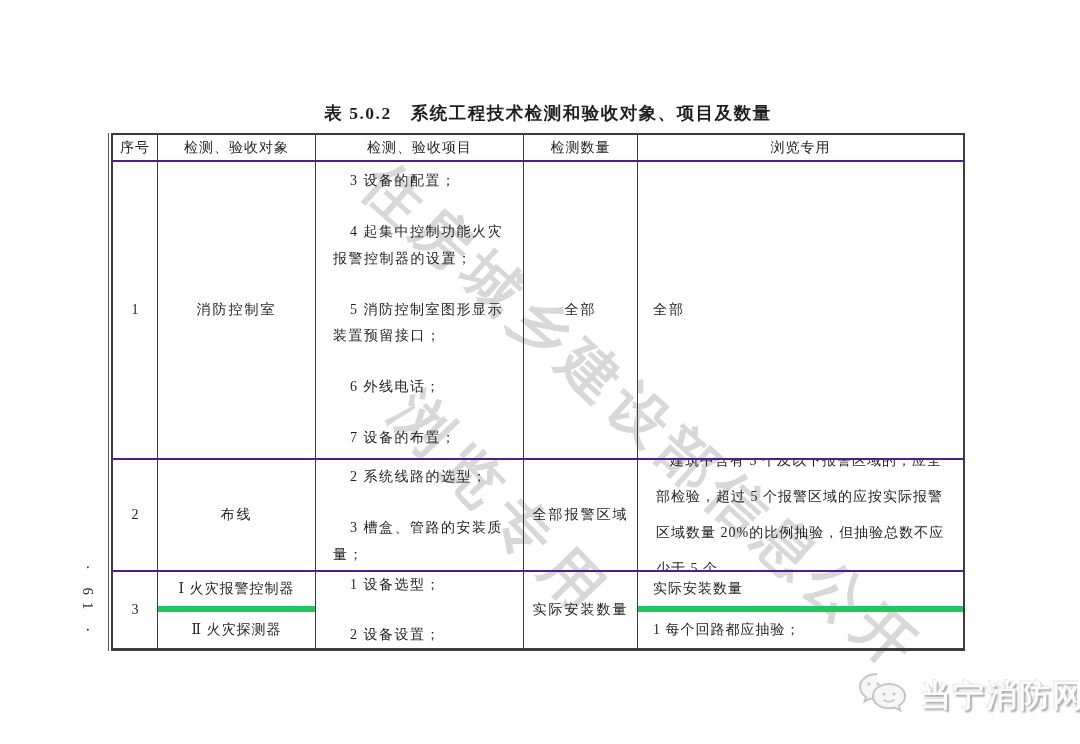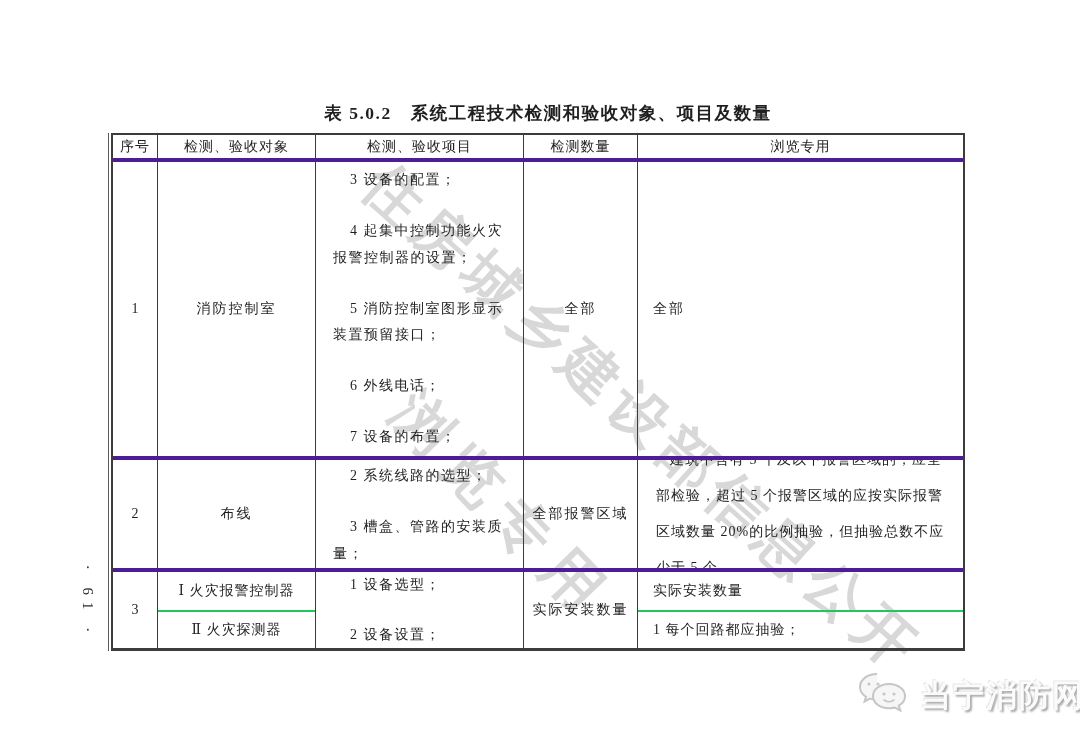--- a/index.html
+++ b/index.html
@@ -62,21 +62,21 @@
     border-bottom-width:3px;
     display:grid;
     grid-template-columns:45px 158px 208px 114px 1fr;
     grid-template-rows:27px 298px 112px 1fr;
     z-index:2;
     font-size:14px;
   }
   .cell{
     box-sizing:border-box;
     border-right:1px solid #3c3c3c;
-    border-bottom:4px solid #4c1d95;
+    border-bottom:2px solid #4c1d95;
     display:flex;
     flex-direction:column;
     justify-content:center;
     overflow:hidden;
   }
   .cell.last-col{border-right:none;}
   .cell.last-row{border-bottom:none;}
   .cell.center{align-items:center;text-align:center;}
   .cell.obj{letter-spacing:2px;}
   .hdr{font-size:14px;letter-spacing:1px;}
@@ -97,21 +97,21 @@
     letter-spacing:1px;
   }
   .qty-plain{letter-spacing:2px;}
   .accept-left{justify-content:center;padding-left:15px;}
   
   .split{padding:0;justify-content:stretch;}
   .split .half{
     box-sizing:border-box;
     flex:0 0 40px;
     display:flex;align-items:center;
-    border-bottom:2px solid #22c55e;
+    border-bottom:6px solid #22c55e;
   }
   .split .half.h2{flex:1 1 auto;border-bottom:none;}
   .split.obj .half{justify-content:center;letter-spacing:1px;}
   .split.accept .half{padding-left:15px;letter-spacing:1px;}
 
   
   .tbl-left-ghost{
     position:absolute;
     left:108px;top:133px;width:1px;height:518px;
     background:#5a5a5a;

